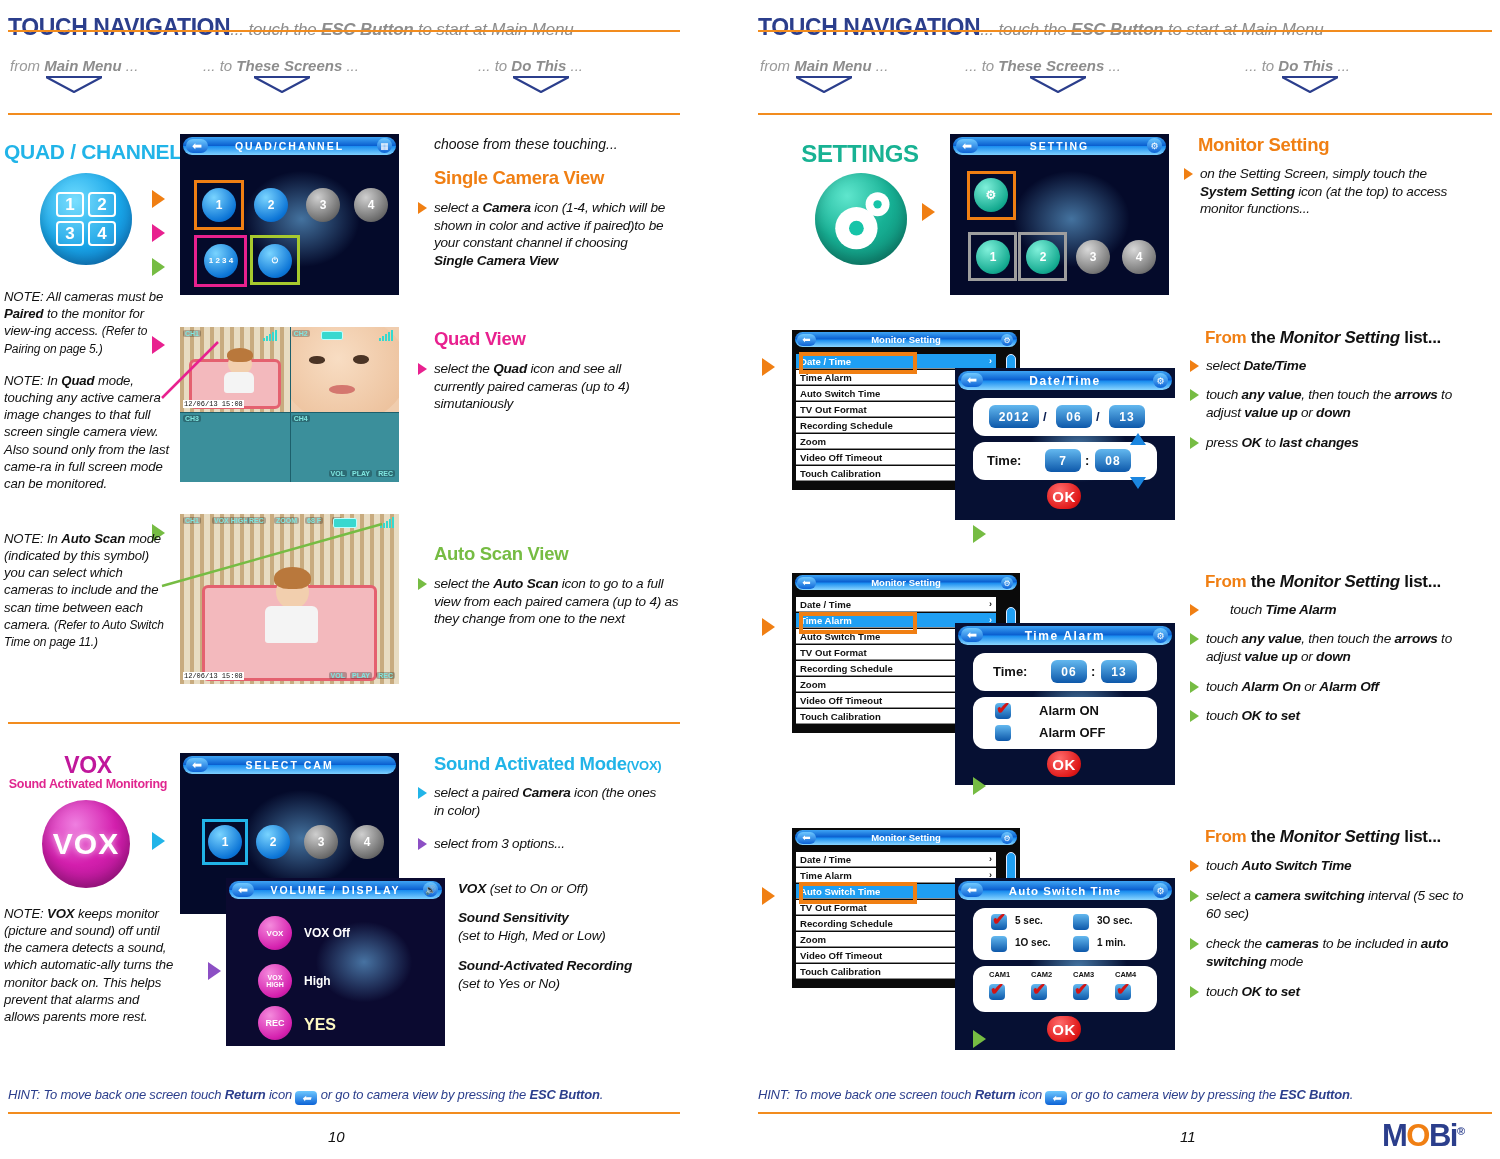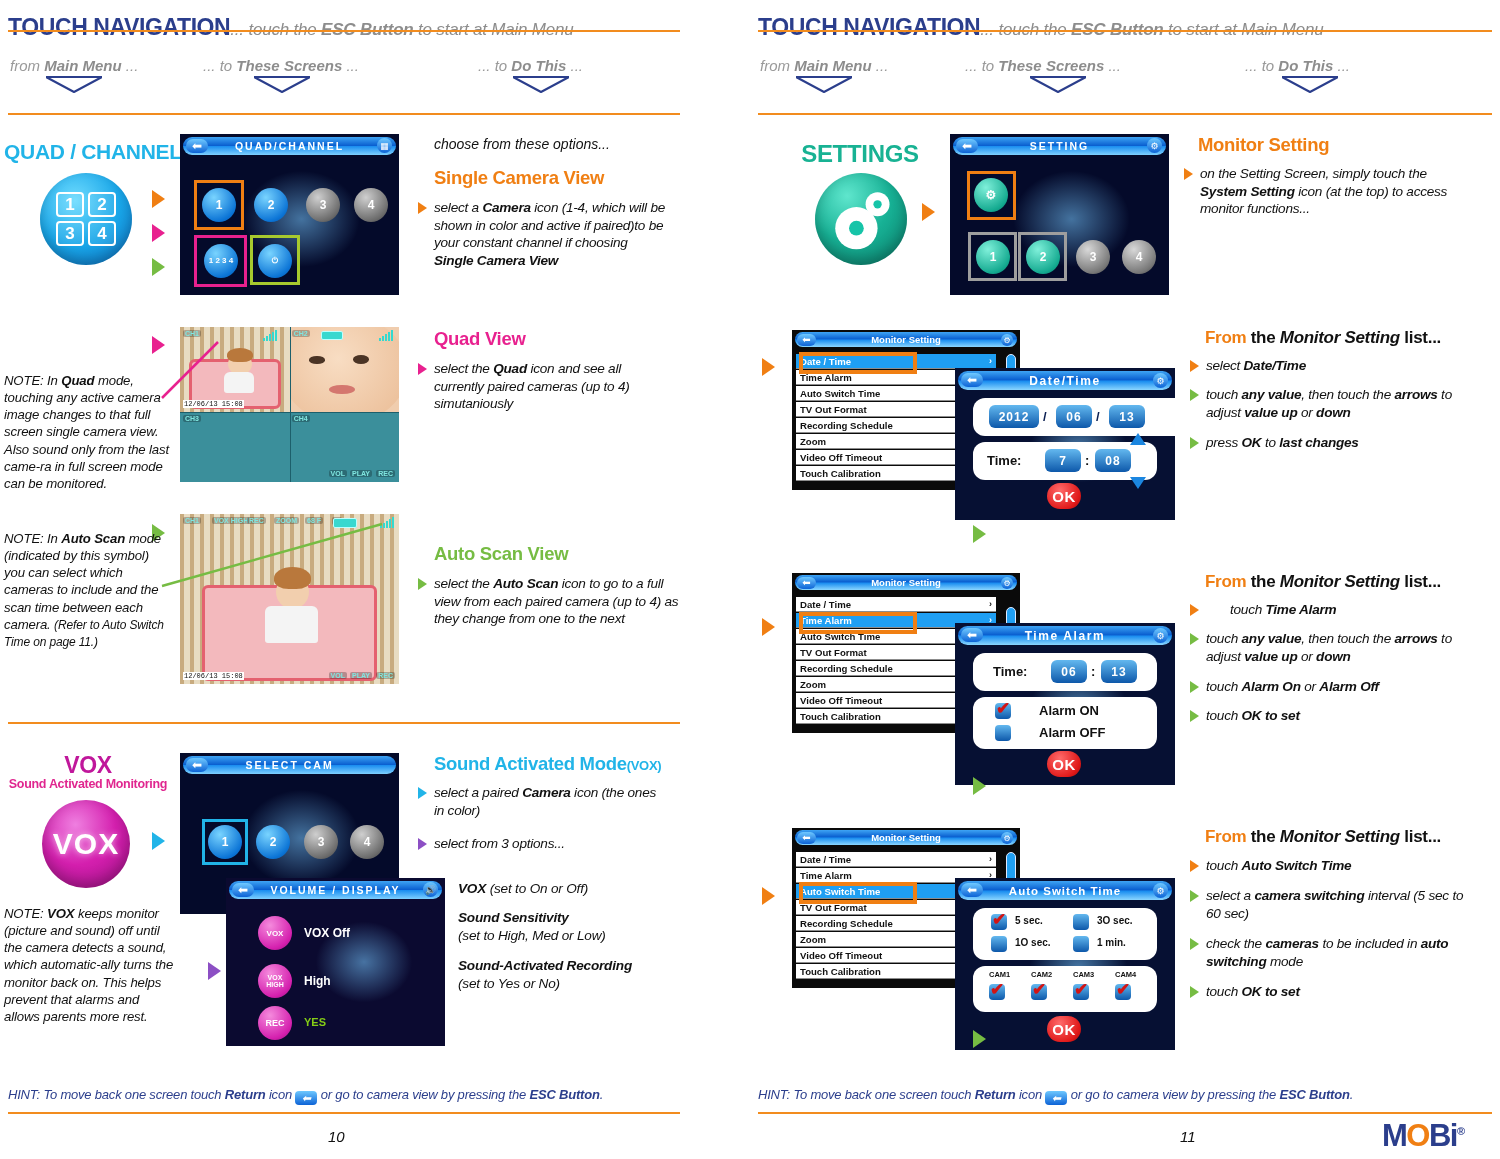--- a/index.html
+++ b/index.html
@@ -332,20 +332,23 @@
       <div class="quad-cell">4</div>
     </div>
   </div>
 
   <div class="tri" style="left:152px; top:190px; color:#f07f13;"></div>
   <div class="tri" style="left:152px; top:224px; color:#e8218f;"></div>
   <div class="tri" style="left:152px; top:258px; color:#76bc43;"></div>
   <div class="tri" style="left:152px; top:336px; color:#e8218f;"></div>
   <div class="tri" style="left:152px; top:524px; color:#76bc43;"></div>
 
+  <div class="note" style="left:4px; top:288px; width:160px;">
+    <span>NOTE:  All cameras must be </span><b>Paired</b><span> to the monitor for view-ing access. </span><span class="sm">(Refer to Pairing on page 5.)</span>
+  </div>
   <div class="note" style="left:4px; top:372px; width:165px;">
     <span>NOTE:  In </span><b>Quad</b><span> mode, touching any active camera image changes to that full screen single camera view. Also sound only from the last came-ra in full screen mode can be monitored.</span>
   </div>
   <div class="note" style="left:4px; top:530px; width:165px;">
     <span>NOTE:  In </span><b>Auto Scan</b><span> mode (indicated by this symbol) you can select which cameras to include and the scan time between each camera. </span><span class="sm">(Refer to Auto Switch Time on page 11.)</span>
   </div>
 
   <div class="screen" style="left:180px; top:134px; width:219px; height:161px;">
     <div class="scr-glow"></div>
     <div class="scr-bar">QUAD/CHANNEL</div>
@@ -442,21 +445,21 @@
     <div class="osd" style="right:4px; bottom:5px;">REC</div>
   </div>
 
   <svg style="position:absolute;left:160px;top:340px;width:60px;height:60px;">
       <line x1="58" y1="2" x2="2" y2="58" stroke="#e8218f" stroke-width="2.5"></line>
     </svg>
   <svg style="position:absolute;left:160px;top:520px;width:226px;height:70px;">
       <line x1="222" y1="4" x2="2" y2="66" stroke="#76bc43" stroke-width="2.5"></line>
     </svg>
 
-  <div class="lead" style="left:434px; top:136px;">choose from these options...</div>
+  <div class="lead" style="left:434px; top:136px;">choose from these touching...</div>
   <div class="h-opt h-orange" style="left:434px; top:167px;">Single Camera View</div>
   <div class="bullet-row" style="left:418px; top:202px; width:250px;">
     <div class="tri-sm" style="left:0; top:0; color:#f07f13;"></div>
     <div class="bullet-txt">
       <span>select a </span><b>Camera</b><span> icon (1-4, which will be shown in color and active if paired)to be your constant channel if choosing </span><b>Single Camera View</b>
     </div>
   </div>
 
   <div class="h-opt h-pink" style="left:434px; top:328px;">Quad View</div>
   <div class="bullet-row" style="left:418px; top:363px; width:250px;">
@@ -520,21 +523,21 @@
     <div style="position:absolute;left:78px;top:48px;color:#fff;font-size:12px;font-weight:bold;">VOX Off</div>
 
     <div class="camicon" style="left:32px; top:86px; background:radial-gradient(circle at 35% 28%,#f58bdd,#d41fae 70%,#8c1276); font-size:7px; line-height:1.05; text-align:center;">
         <span>VOX HIGH</span>
       </div>
     <div style="position:absolute;left:78px;top:96px;color:#fff;font-size:12px;font-weight:bold;">High</div>
 
     <div class="camicon" style="left:32px; top:128px; background:radial-gradient(circle at 35% 28%,#f58bdd,#d41fae 70%,#8c1276); font-size:9px;">
         <span>REC</span>
       </div>
-    <div style="position:absolute;left:78px;top:138px;color:#84cc16;font-size:11px;font-weight:bold;">YES</div>
+    <div style="position:absolute;left:78px;top:138px;color:#fef9c3;font-size:16px;font-weight:bold;">YES</div>
   </div>
 
   <div class="h-opt h-cyan" style="left:434px; top:753px;">
     <span>Sound Activated Mode</span><span class="small-cap">(VOX)</span>
   </div>
   <div class="bullet-row" style="left:418px; top:787px; width:250px;">
     <div class="tri-sm" style="left:0; top:0; color:#21b4e8;"></div>
     <div class="bullet-txt">
       <span>select a paired </span><b>Camera</b><span> icon (the ones in color)</span>
     </div>

